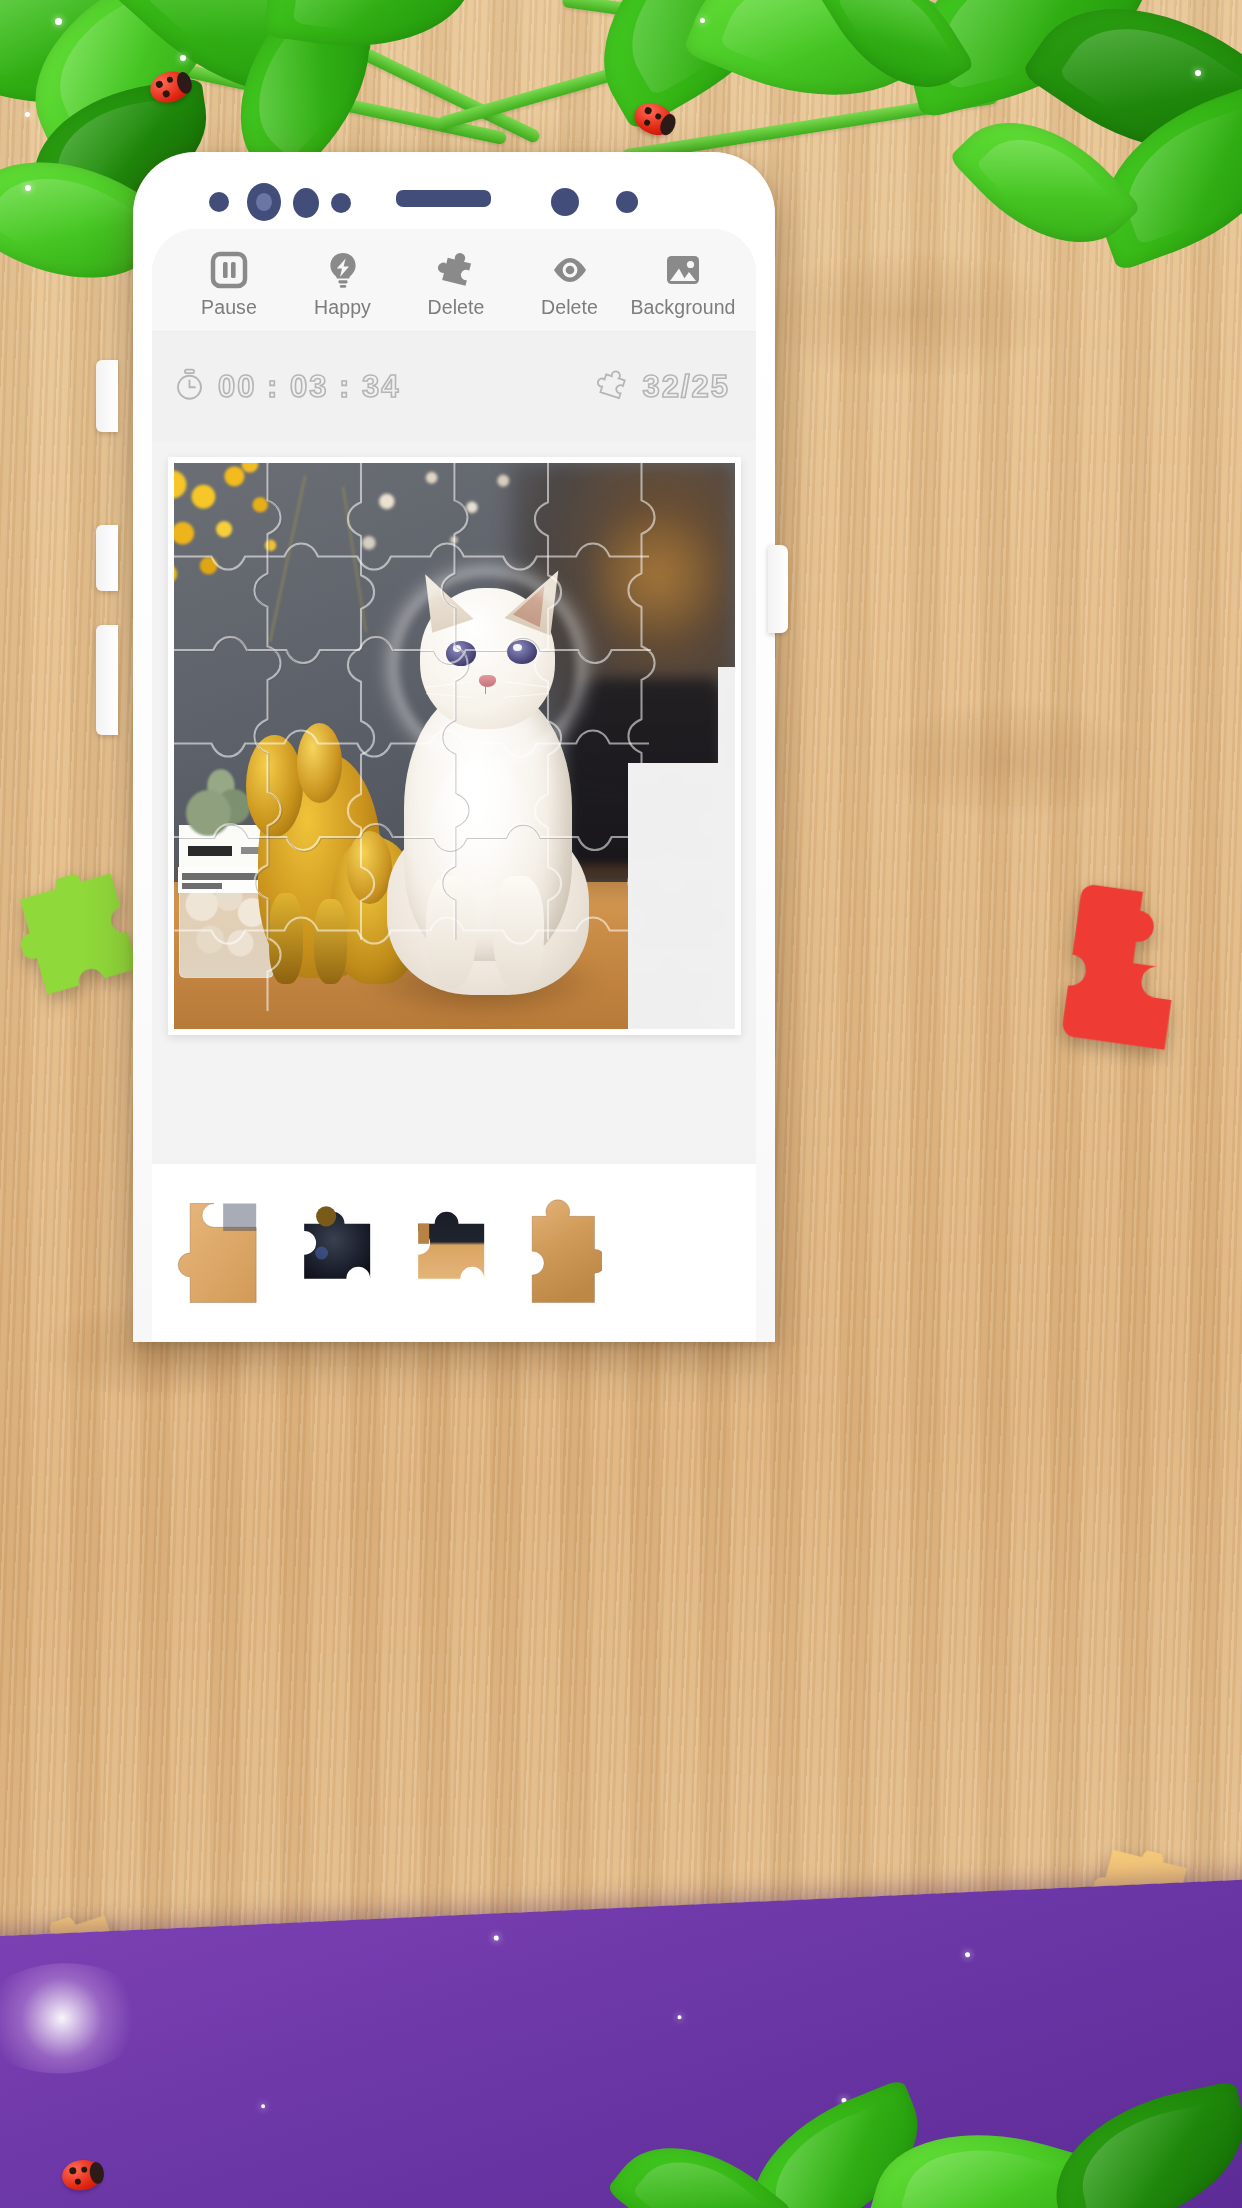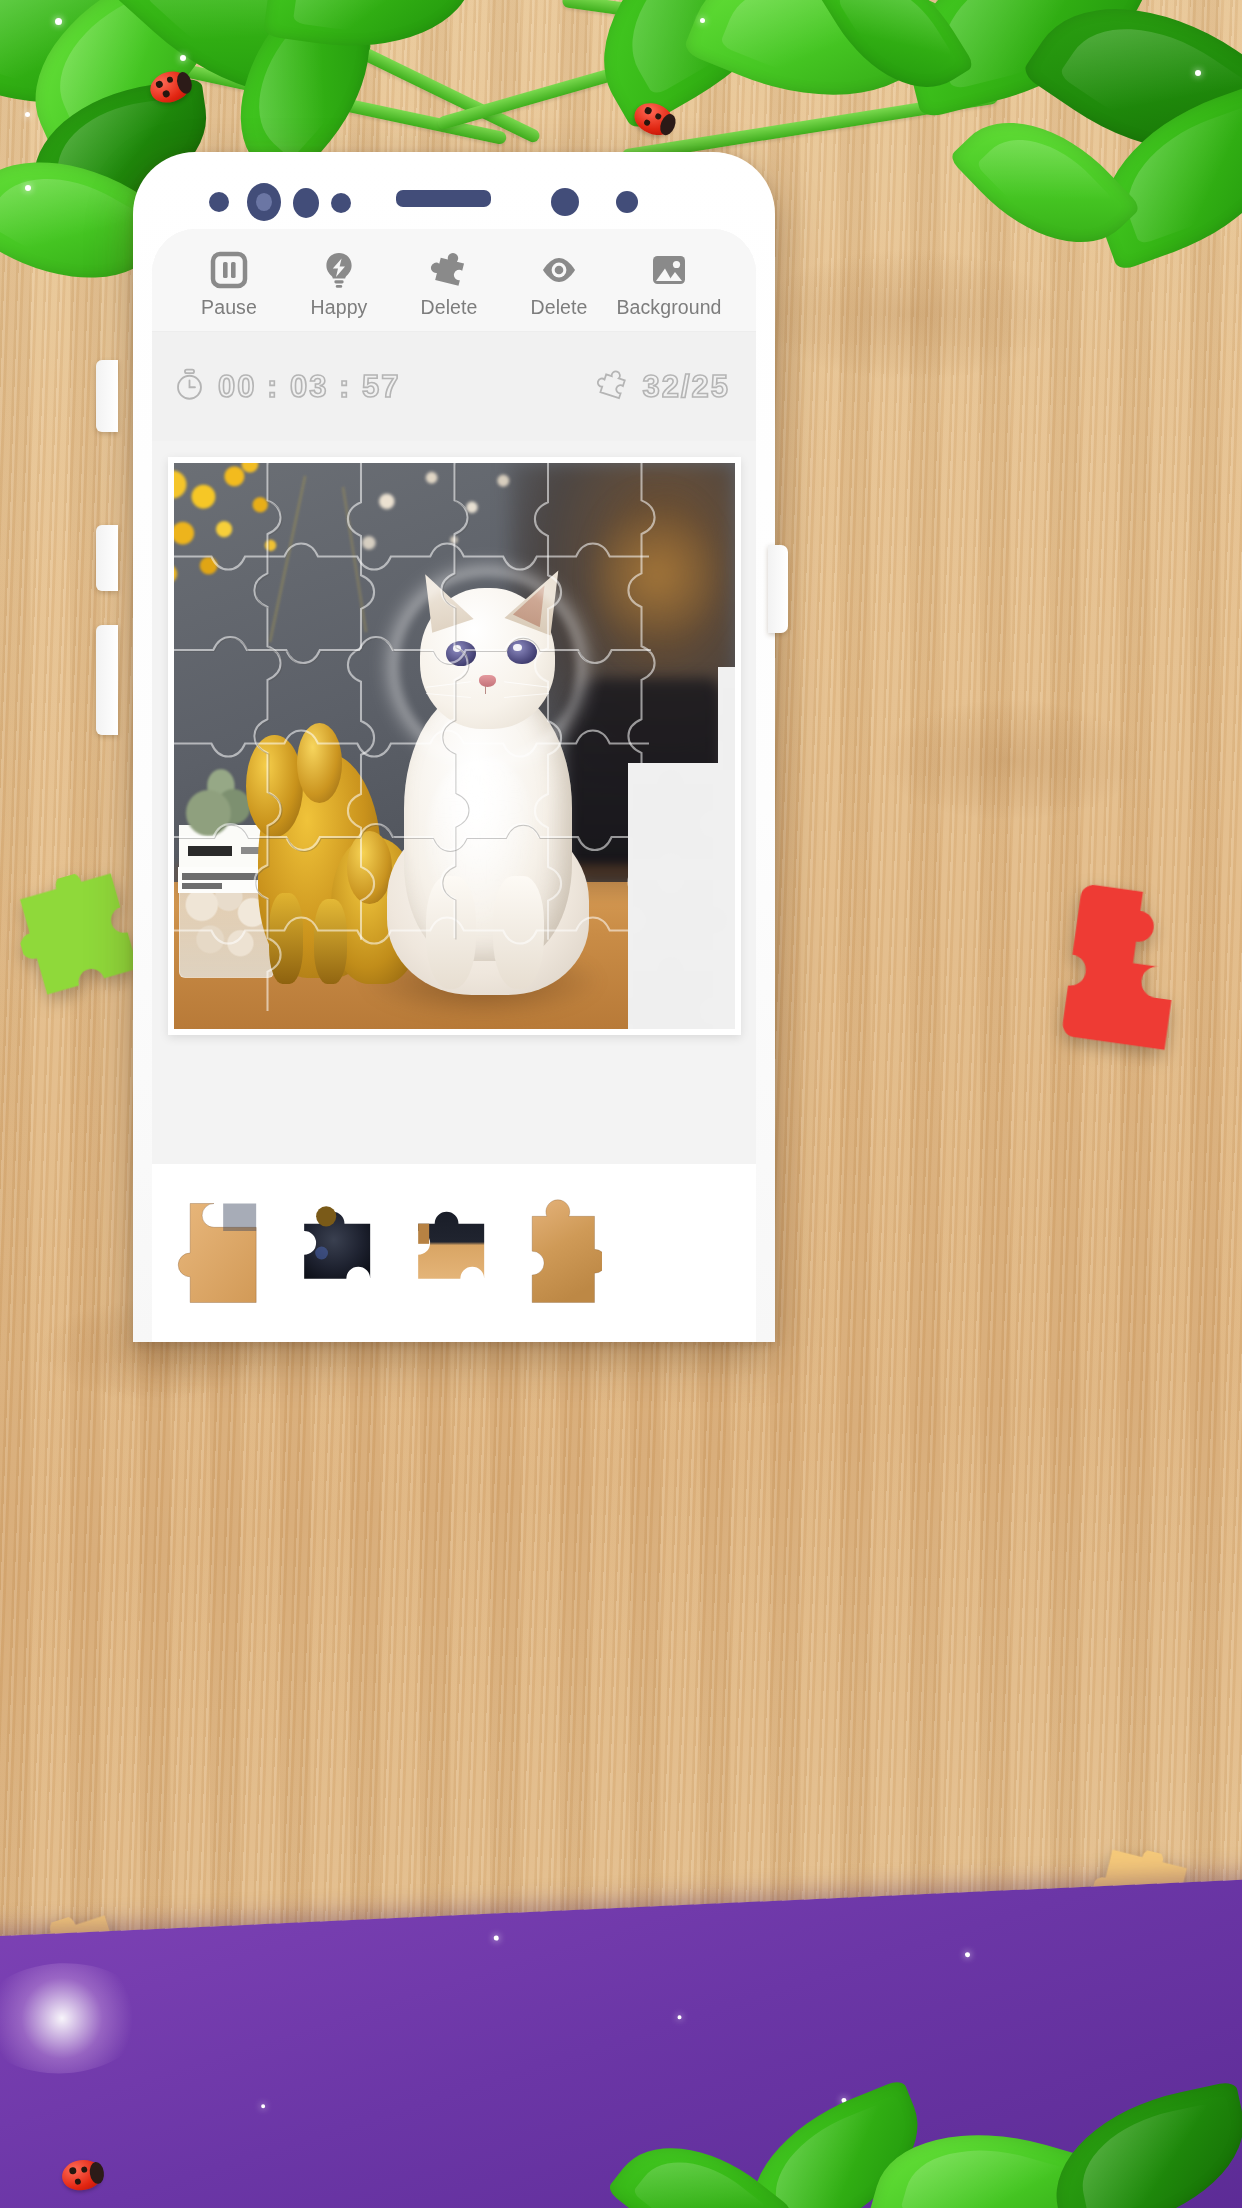--- a/index.html
+++ b/index.html
@@ -159,21 +159,21 @@
 
   
   .toolbar {
     position: absolute;
     left: 0; top: 0;
     width: 604px;
     height: 102px;
     background: #f7f7f7;
     display: flex;
     align-items: center;
-    justify-content: flex-start;
+    justify-content: space-between;
     padding: 8px 18px 0 22px;
   }
   .tool {
     width: 110px;
     display: flex;
     flex-direction: column;
     align-items: center;
     gap: 8px;
     cursor: pointer;
   }
@@ -450,21 +450,21 @@
 
     <div class="status">
       <div class="stat-group">
         <span>
           <svg viewBox="0 0 34 36" width="31" height="33">
             <rect x="12" y="1.6" width="10" height="4" rx="1.8" fill="none" stroke="#b5b5b5" stroke-width="2"></rect>
             <circle cx="17" cy="21" r="12.6" fill="none" stroke="#b5b5b5" stroke-width="2"></circle>
             <path d="M17 13.5V21h6" fill="none" stroke="#b5b5b5" stroke-width="2" stroke-linecap="round"></path>
           </svg>
         </span>
-        <span class="outline-text">00 : 03 : 57</span>
+        <span class="outline-text">00 : 03 : 34</span>
       </div>
       <div class="stat-group">
         <span>
           <svg viewBox="0 0 36 36" width="32" height="32">
             <g transform="rotate(18 18 18)">
               <path d="M7 9h6.6a4.6 4.6 0 1 1 8.2 0H29v6.7a4.6 4.6 0 1 0 0 8.6V30H7v-6.4a4.6 4.6 0 1 1 0-8.6Z" fill="none" stroke="#b5b5b5" stroke-width="2"></path>
             </g>
           </svg>
         </span>
         <span class="outline-text">32/25</span>

